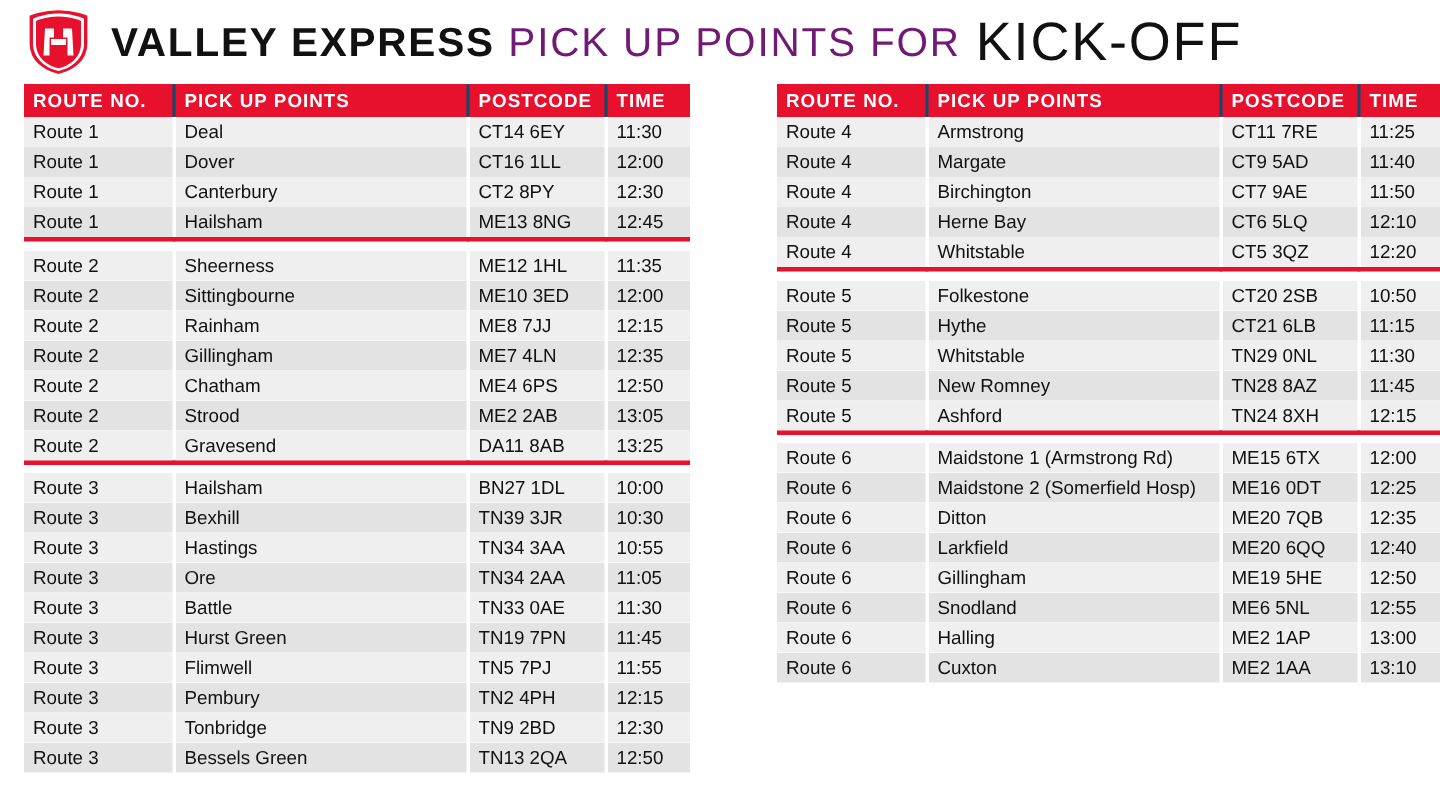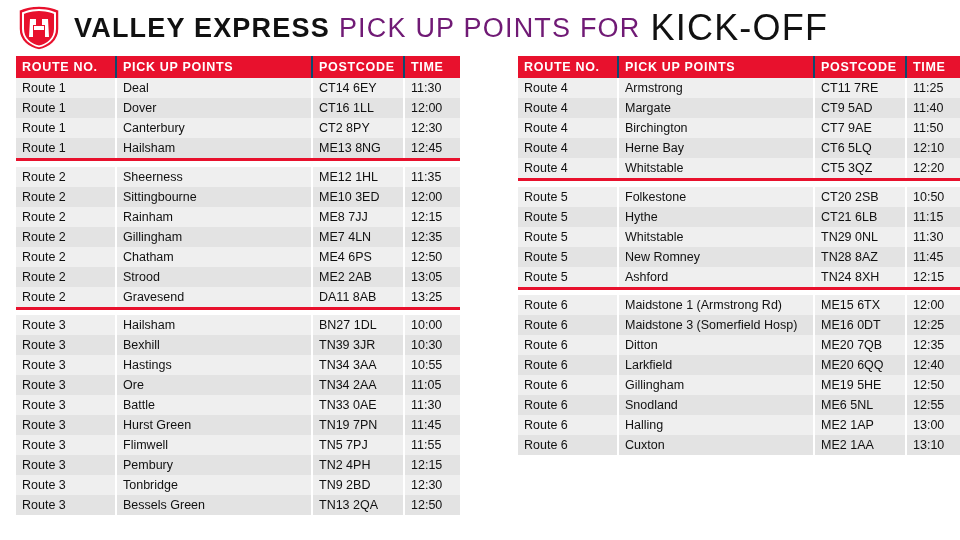--- a/index.html
+++ b/index.html
@@ -394,21 +394,21 @@
               <td colspan="4"></td>
             </tr>
             <tr class="r-odd">
               <td>Route 6</td>
               <td>Maidstone 1 (Armstrong Rd)</td>
               <td>ME15 6TX</td>
               <td>12:00</td>
             </tr>
             <tr class="r-even">
               <td>Route 6</td>
-              <td>Maidstone 3 (Somerfield Hosp)</td>
+              <td>Maidstone 2 (Somerfield Hosp)</td>
               <td>ME16 0DT</td>
               <td>12:25</td>
             </tr>
             <tr class="r-odd">
               <td>Route 6</td>
               <td>Ditton</td>
               <td>ME20 7QB</td>
               <td>12:35</td>
             </tr>
             <tr class="r-even">

